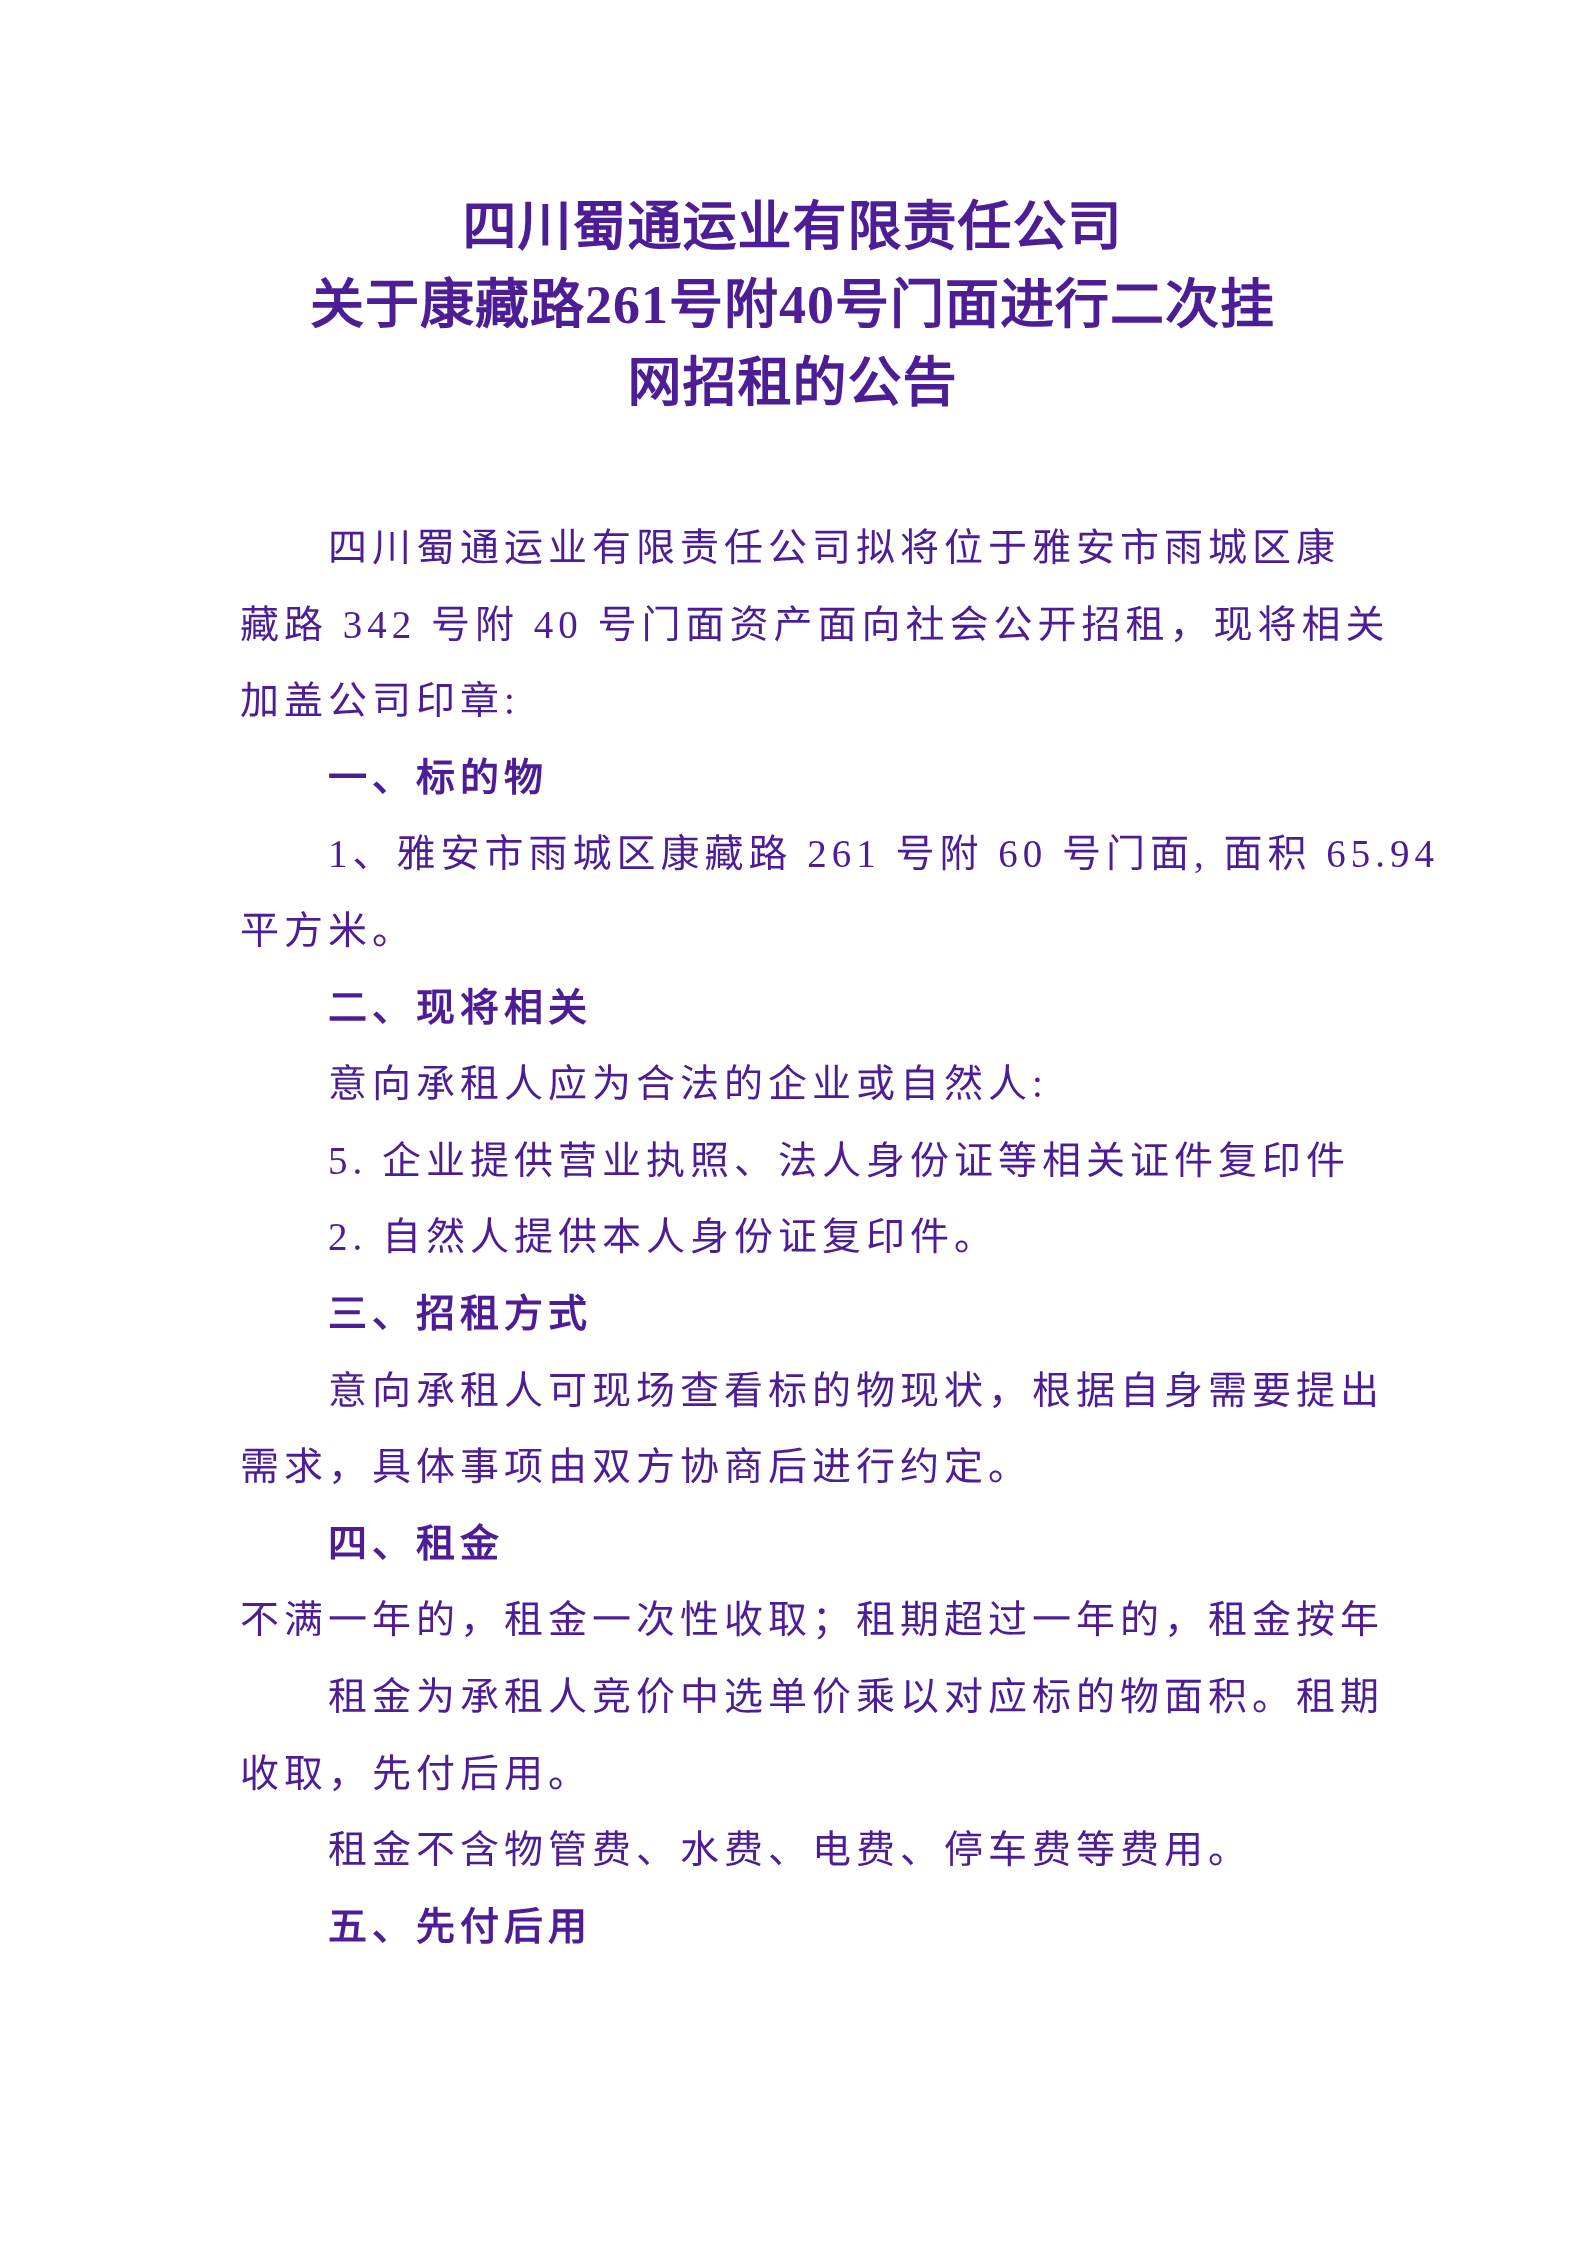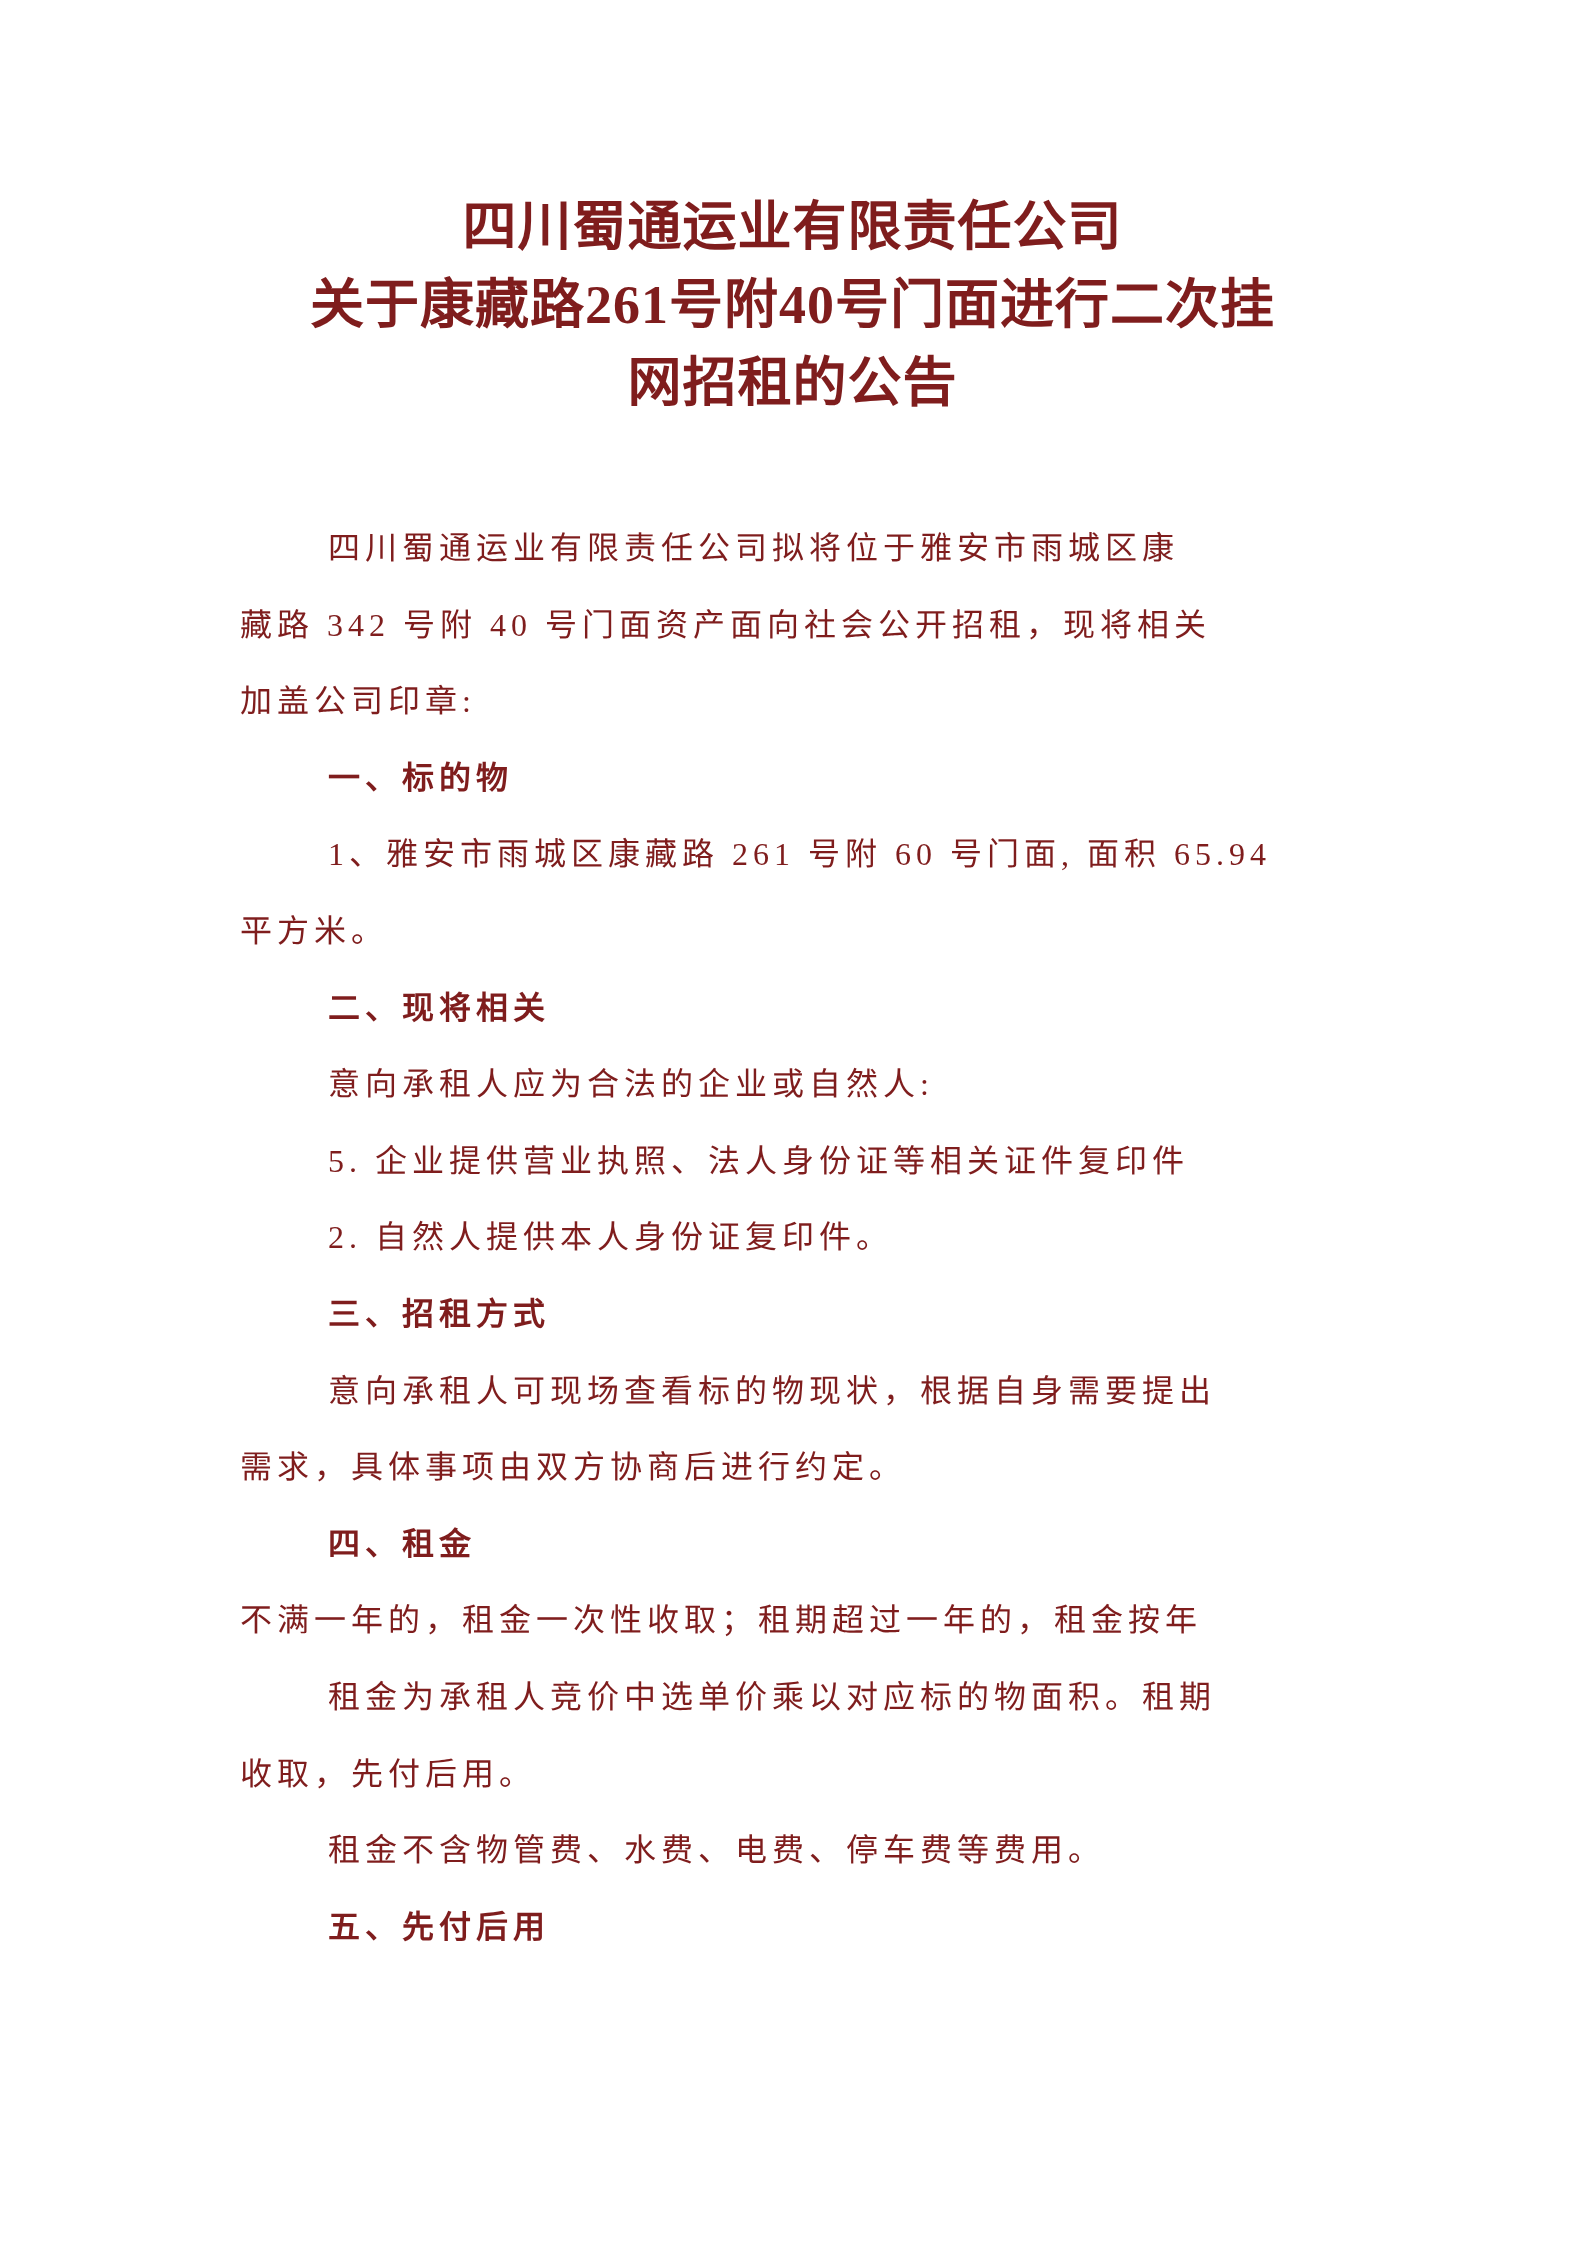--- a/index.html
+++ b/index.html
@@ -26,21 +26,21 @@
     font-size: 54px;
     line-height: 78px;
     letter-spacing: 1px;
   }
   .doc-title .ln {
     display: block;
     white-space: nowrap;
   }
   .doc-body {
     margin-top: 88px;
-    font-size: 32px;
+    font-size: 39px;
     line-height: 76.6px;
     letter-spacing: 5px;
   }
   .doc-body p {
     margin: 0;
     padding: 0;
   }
   .ln {
     display: block;
     white-space: nowrap;
@@ -49,21 +49,21 @@
     padding-left: 88px;
   }
   p.heading .ln {
     font-family: "Liberation Sans", "DejaVu Sans", sans-serif;
     font-weight: 700;
   }
 </style>
 </head>
 <body>
 
-<div class="page" style="background: rgb(255, 255, 255); color: #7f1d1d;">
+<div class="page" style="background: rgb(255, 255, 255); color: #4c1d95;">
 
   <div class="doc-title">
     <span class="ln">四川蜀通运业有限责任公司</span>
     <span class="ln">关于康藏路261号附40号门面进行二次挂</span>
     <span class="ln">网招租的公告</span>
   </div>
 
   <div class="doc-body">
 
     <p>

